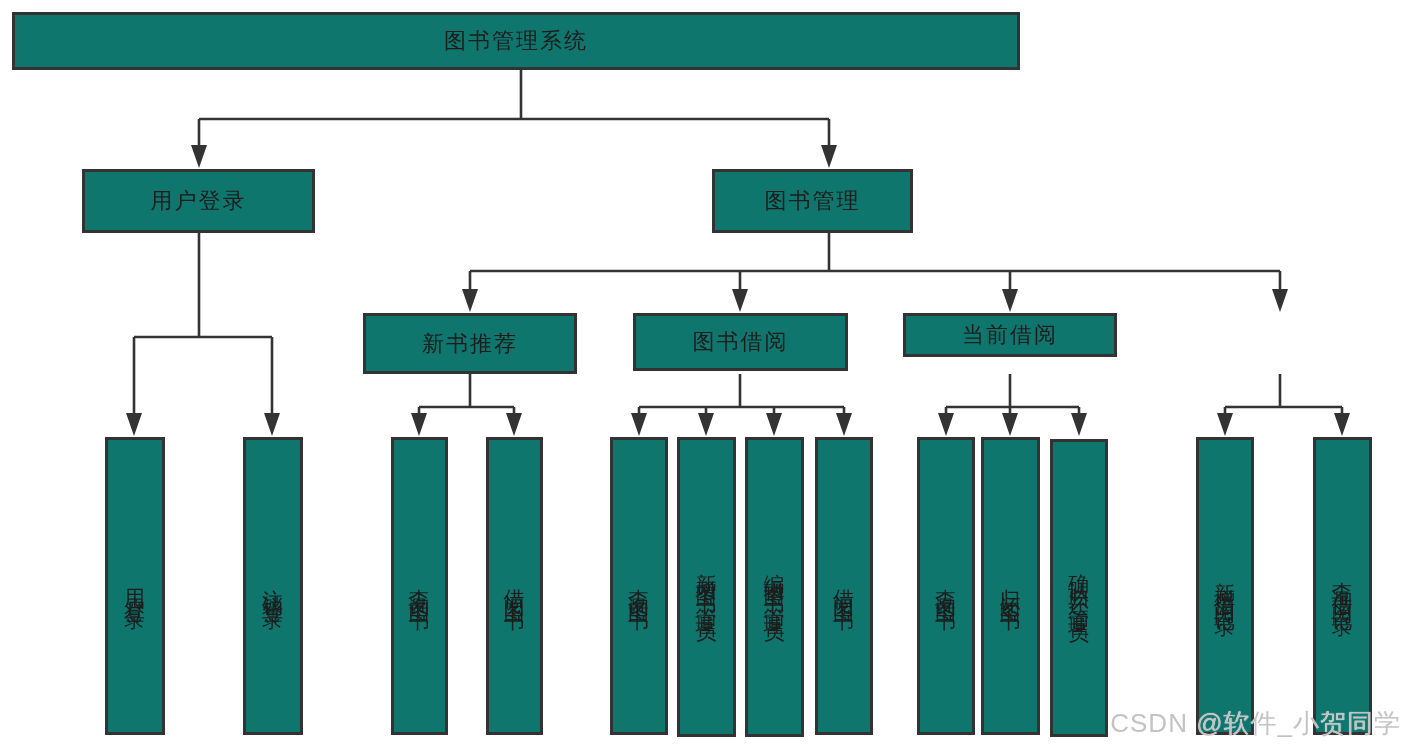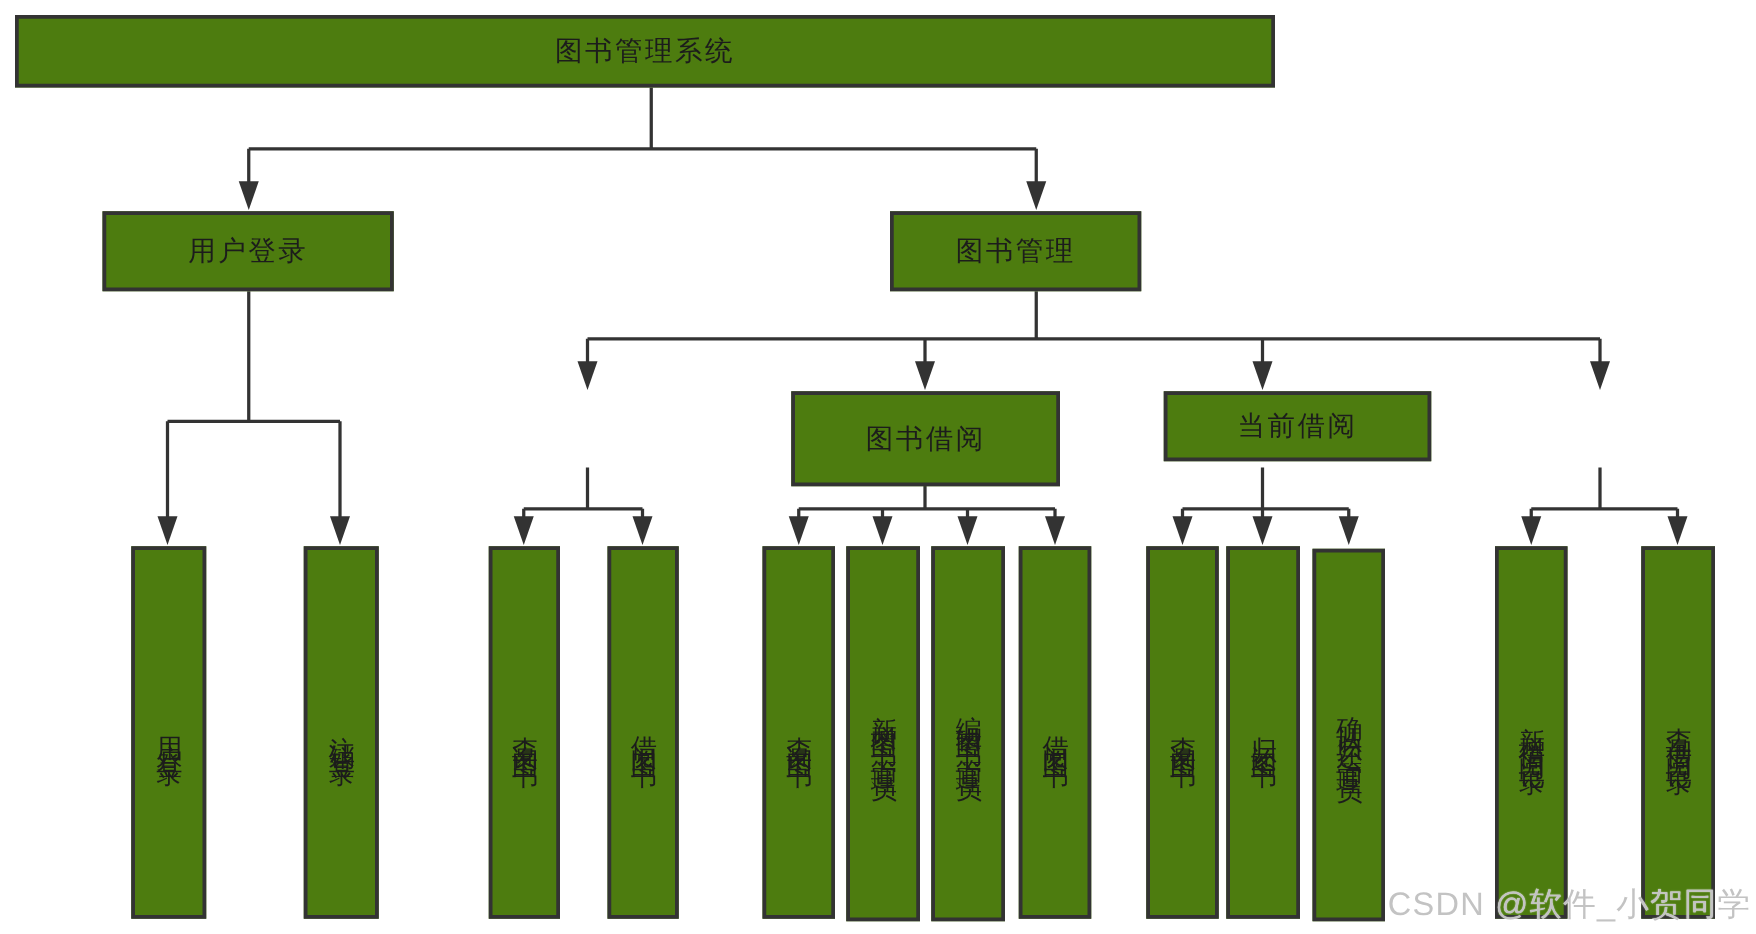--- a/index.html
+++ b/index.html
@@ -16,21 +16,21 @@
     overflow: hidden;
   }
   .connectors {
     position: absolute;
     left: 0;
     top: 0;
   }
   .box {
     position: absolute;
     box-sizing: border-box;
-    background: #4d7c0f;
+    background: #0f766e;
     border: 3px solid var(--line, #333333);
     display: flex;
     align-items: center;
     justify-content: center;
     color: var(--text, #1c1c1c);
     font-size: 22px;
     letter-spacing: 2px;
     text-align: center;
   }
   .leaf span {
@@ -95,22 +95,23 @@
       <polygon points="1217,413 1233,413 1225,436"></polygon>
       <polygon points="1334,413 1350,413 1342,436"></polygon>
     </g>
   </svg>
 
   <div class="box" style="left:12px; top:12px; width:1008px; height:58px;">图书管理系统</div>
 
   <div class="box" style="left:82px; top:169px; width:233px; height:64px;">用户登录</div>
   <div class="box" style="left:712px; top:169px; width:201px; height:64px;">图书管理</div>
 
-  <div class="box" style="left:633px; top:313px; width:215px; height:76px;">图书借阅</div>
-  <div class="box" style="left:903px; top:313px; width:214px; height:56px;margin-left:28px;">当前借阅</div>
+  <div class="box" style="left:363px; top:313px; width:214px; height:61px;">新书推荐</div>
+  <div class="box" style="left:633px; top:313px; width:215px; height:58px;">图书借阅</div>
+  <div class="box" style="left:903px; top:313px; width:214px; height:44px;">当前借阅</div>
 
   <div class="box leaf" style="left:105px; top:437px; width:60px; height:298px;">
     <span>用户登录</span>
   </div>
   <div class="box leaf" style="left:243px; top:437px; width:60px; height:298px;">
     <span>注销登录</span>
   </div>
 
   <div class="box leaf" style="left:391px; top:437px; width:57px; height:298px;">
     <span>查询图书</span>

